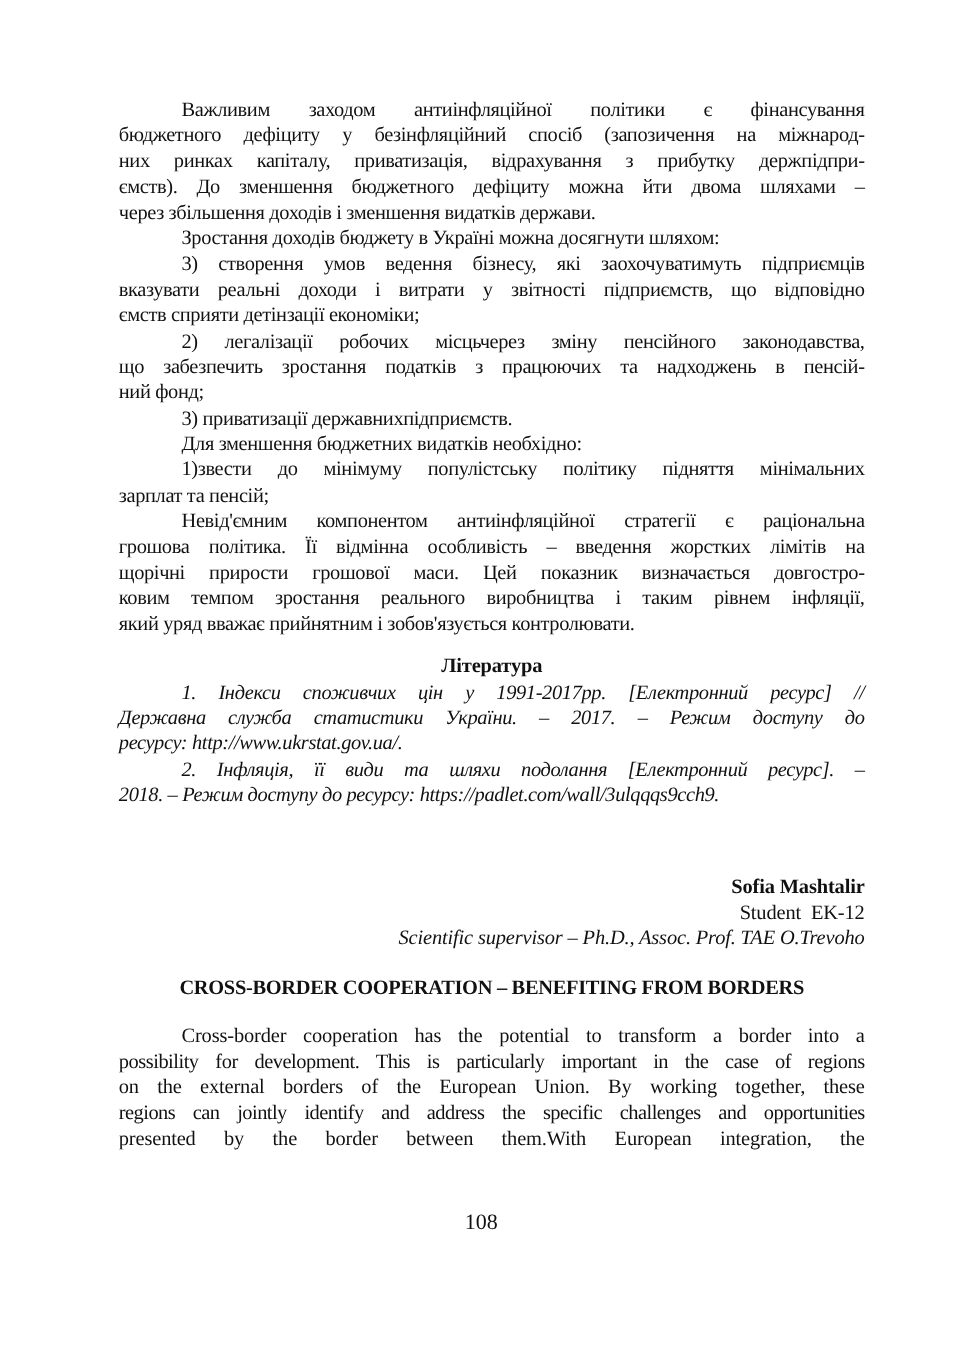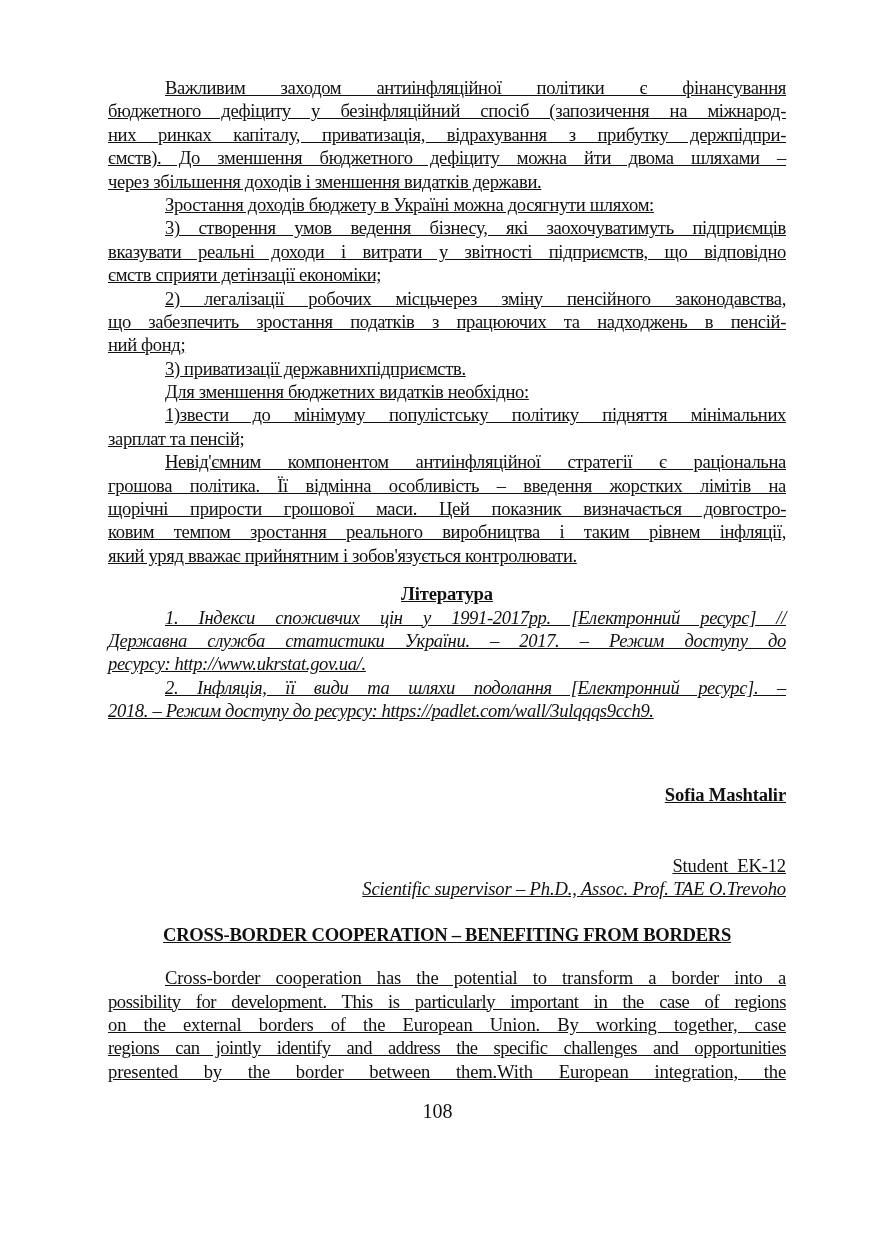--- a/index.html
+++ b/index.html
@@ -11,23 +11,22 @@
       width: 875px;
       height: 1240px;
       position: relative;
       overflow: hidden;
       font-family: "Liberation Serif", "DejaVu Serif", serif;
       color: #111111;
     }
     .page {
       position: absolute;
       left: 108px;
-      top: 76px;
+      top: 88px;
       width: 678px;
-      text-decoration: underline;
     }
     .ln {
       font-size: 18.6px;
       line-height: 23.4px;
       height: 23.4px;
       white-space: nowrap;
       text-align: justify;
       text-align-last: justify;
       transform-origin: left top;
       letter-spacing: -0.15px;
@@ -107,32 +106,32 @@
     <div class="ln it ua">Державна служба статистики України. – 2017. – Режим доступу до</div>
     <div class="ln it ua last">ресурсу: http://www.ukrstat.gov.ua/.</div>
     <div class="ln it ua ind">2. Інфляція, її види та шляхи подолання [Електронний ресурс]. –</div>
     <div class="ln it ua last">2018. – Режим доступу до ресурсу: https://padlet.com/wall/3ulqqqs9cch9.</div>
   </div>
 
   <div class="gap-author"></div>
 
   <div>
     <div class="ln right bold">Sofia Mashtalir</div>
-    <div class="ln right" style="white-space: pre; margin-top: 48px;">Student  EK-12</div>
+    <div class="ln right" style="white-space: pre;">Student  EK-12</div>
     <div class="ln right it">Scientific supervisor – Ph.D., Assoc. Prof. TAE O.Trevoho</div>
   </div>
 
   <div class="gap-title"></div>
 
   <div class="ln center bold" style="letter-spacing:-0.3px;">CROSS-BORDER COOPERATION – BENEFITING FROM BORDERS</div>
 
   <div class="gap-body"></div>
 
   <div>
     <div class="ln ind">Cross-border cooperation has the potential to transform a border into a</div>
     <div class="ln" style="letter-spacing:-0.45px;">possibility for development. This is particularly important in the case of regions</div>
-    <div class="ln">on the external borders of the European Union. By working together, case</div>
+    <div class="ln">on the external borders of the European Union. By working together, these</div>
     <div class="ln" style="letter-spacing:-0.5px;">regions can jointly identify and address the specific challenges and opportunities</div>
     <div class="ln">presented by the border between them.With European integration, the</div>
   </div>
 </div>
 
 <div class="page-number">108</div>
 
 </body></html>

